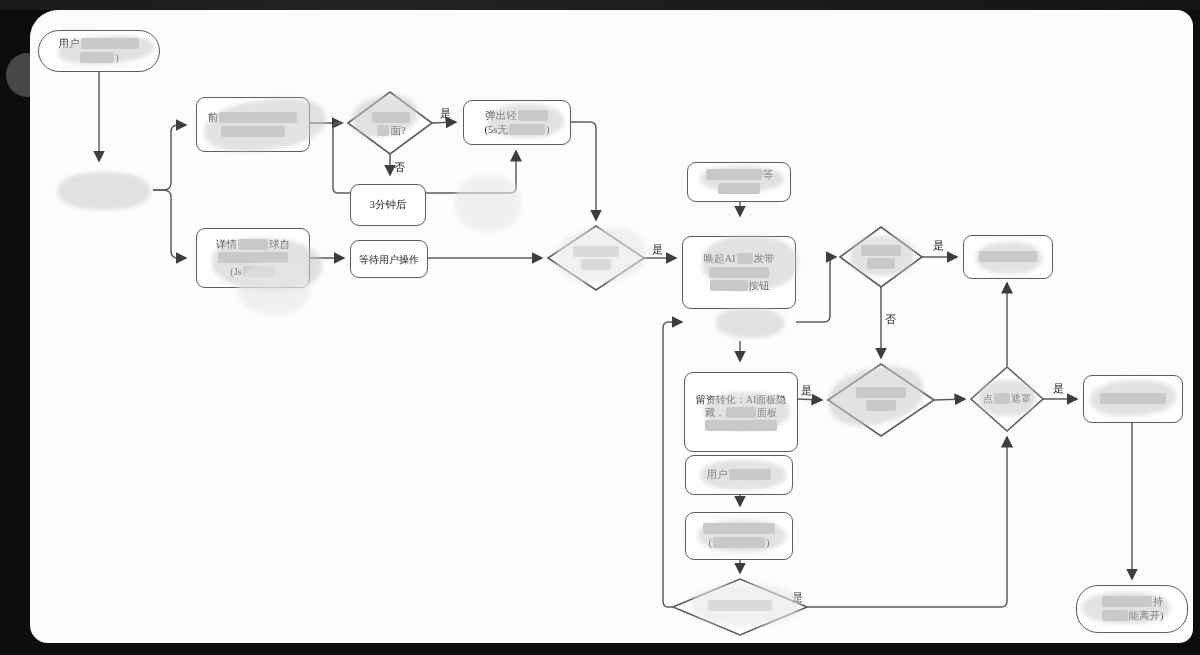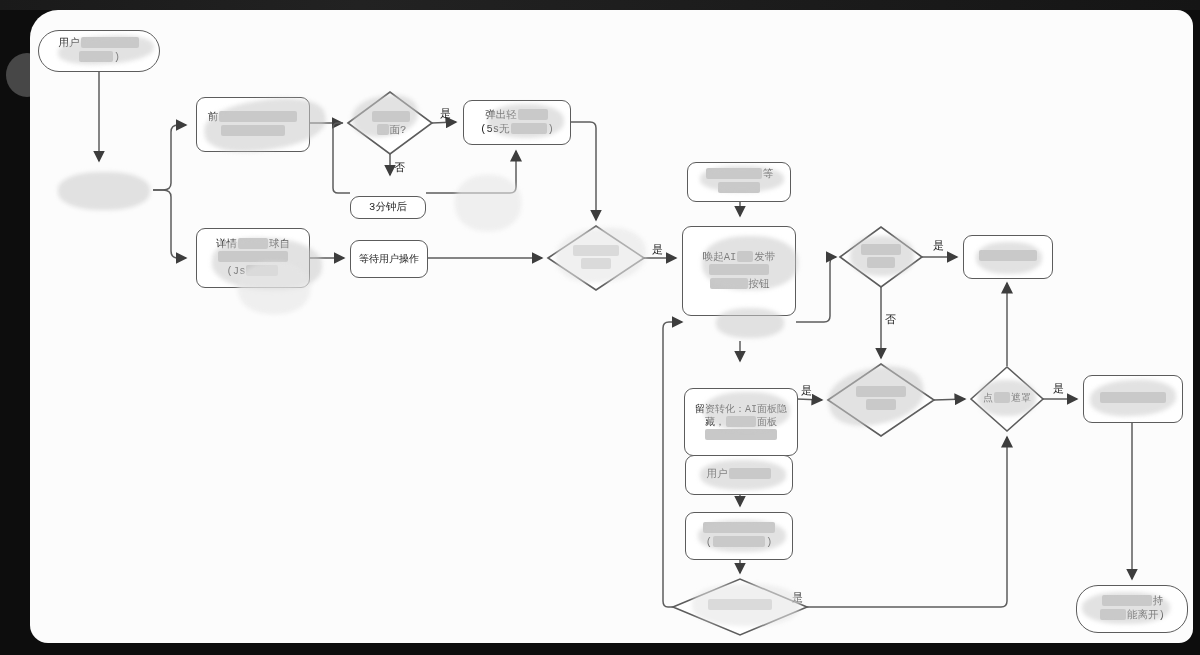--- a/index.html
+++ b/index.html
@@ -1,17 +1,17 @@
 <!DOCTYPE html>
 <html><head>
 <meta charset="utf-8">
 <style>
   html,body{margin:0;padding:0;background:#000;}
   #stage{position:relative;width:1200px;height:655px;background:#0d0d0d;overflow:hidden;
-         font-family:Liberation Mono, monospace;}
+         font-family:Liberation Serif, serif;}
   #stage:before{content:"";position:absolute;left:0;top:0;width:1200px;height:10px;
          background:linear-gradient(90deg,#1a1a1a,#222 30%,#151515);}
   .halfdisc{position:absolute;left:6px;top:53px;width:42px;height:44px;border-radius:50%;
          background:#474747;}
   .canvas{position:absolute;left:30px;top:10px;width:1163px;height:633px;background:#fcfcfc;
          border-radius:28px 16px 14px 18px;}
   svg.wires{position:absolute;left:0;top:0;width:1200px;height:655px;pointer-events:none;}
   .node{position:absolute;background:#fff;border:1.6px solid #5c5c5c;border-radius:9px;
         display:flex;flex-direction:column;align-items:center;justify-content:center;
         font-size:10.5px;color:#1f1f1f;line-height:1.3;text-align:center;box-sizing:border-box;
@@ -96,21 +96,21 @@
   <div class="dtext" style="left:352px;top:98px;width:78px;height:52px">
     <div class="tl"><span class="r" style="width:38px"></span></div>
     <div class="tl"><span class="r" style="width:12px"></span><span>面?</span></div>
   </div>
 
   <div class="node" style="left:463px;top:100px;width:108px;height:45px">
     <div class="tl"><span>弹出轻</span><span class="r" style="width:30px"></span></div>
     <div class="tl"><span>(5s无</span><span class="r" style="width:36px"></span><span>)</span></div>
   </div>
 
-  <div class="node" style="left:350px;top:196px;width:76px;height:23px">
+  <div class="node" style="left:350px;top:184px;width:76px;height:42px">
     <div class="tl"><span>3分钟后</span></div>
   </div>
 
   <div class="node" style="left:196px;top:228px;width:114px;height:60px">
     <div class="tl"><span>详情</span><span class="r" style="width:30px"></span><span>球自</span></div>
     <div class="tl"><span class="r" style="width:70px"></span></div>
     <div class="tl"><span>(Js</span><span class="r" style="width:32px"></span></div>
   </div>
 
   <div class="node" style="left:350px;top:240px;width:78px;height:38px">
@@ -120,28 +120,28 @@
   <div class="dtext" style="left:556px;top:234px;width:80px;height:48px">
     <div class="tl"><span class="r" style="width:46px"></span></div>
     <div class="tl"><span class="r" style="width:30px"></span></div>
   </div>
 
   <div class="node" style="left:687px;top:162px;width:104px;height:40px">
     <div class="tl"><span class="r" style="width:56px"></span><span>等</span></div>
     <div class="tl"><span class="r" style="width:42px"></span></div>
   </div>
 
-  <div class="node" style="left:682px;top:226px;width:114px;height:90px">
+  <div class="node" style="left:682px;top:236px;width:114px;height:73px">
     <div class="tl"><span>唤起AI</span><span class="r" style="width:16px"></span><span>发带</span></div>
     <div class="tl"><span class="r" style="width:60px"></span></div>
     <div class="tl"><span class="r" style="width:38px"></span><span>按钮</span></div>
   </div>
 
 
-  <div class="node small" style="left:684px;top:388px;width:114px;height:68px">
+  <div class="node small" style="left:684px;top:372px;width:114px;height:80px">
     <div class="tl"><span>留资转化：AI面板隐</span></div>
     <div class="tl"><span>藏，</span><span class="r" style="width:30px"></span><span>面板</span></div>
     <div class="tl"><span class="r" style="width:72px"></span></div>
   </div>
 
   <div class="node" style="left:685px;top:455px;width:108px;height:40px">
     <div class="tl"><span>用户</span><span class="r" style="width:42px"></span></div>
   </div>
 
   <div class="node" style="left:685px;top:512px;width:108px;height:48px">

